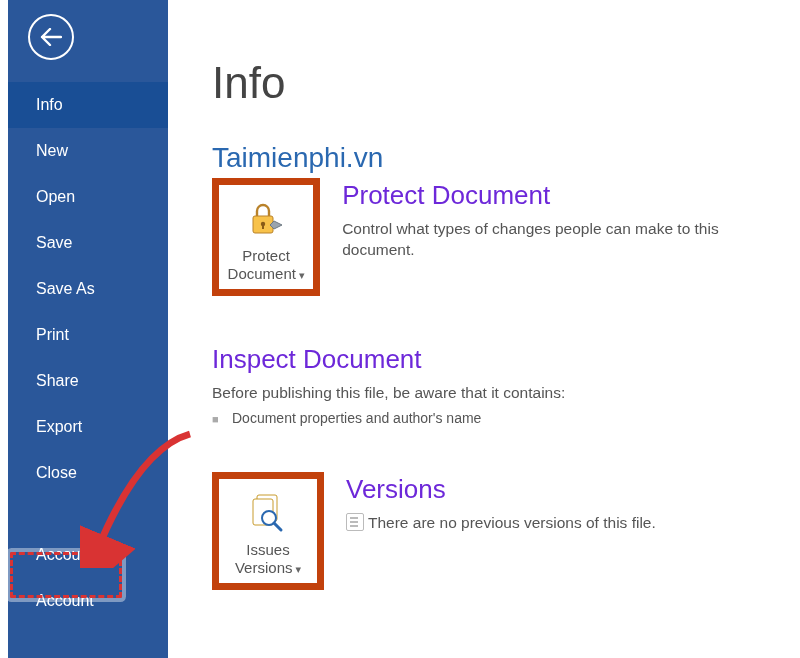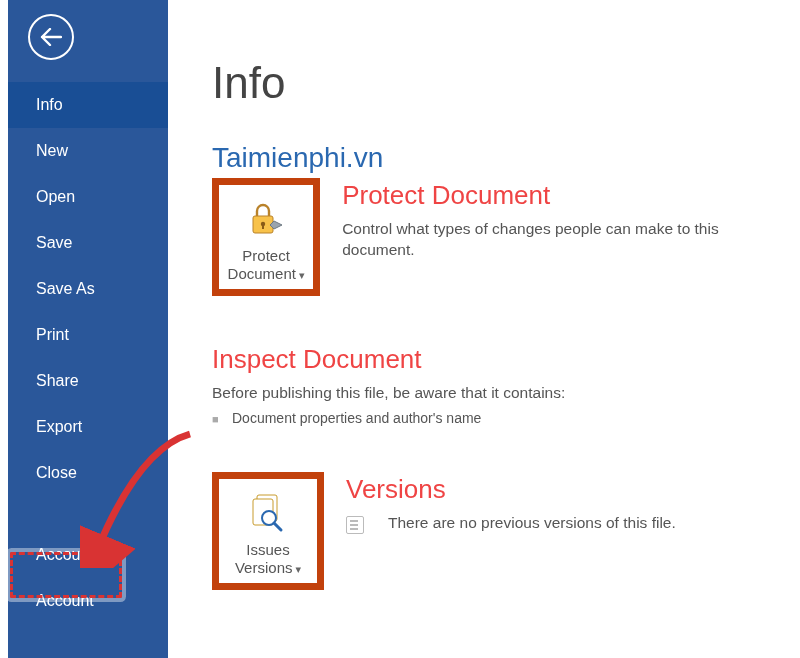--- a/index.html
+++ b/index.html
@@ -14,26 +14,26 @@
   .main { flex: 1; padding: 58px 24px 0 44px; color: #444; }
   .page-title { font-size: 44px; font-weight: 300; color: #444; margin-bottom: 34px; }
   .doc-title { font-size: 28px; color: #2a68b0; font-weight: 400; margin-bottom: 4px; }
   .doc-location { font-size: 15px; color: #555; margin-bottom: 18px; }
   .section { display: flex; gap: 22px; margin-bottom: 46px; align-items: flex-start; }
   .tile { width: 112px; border: 7px solid #c2410c; padding: 10px 4px 6px 4px; text-align: center; cursor: pointer; background: #fff; }
   .tile .icon-wrap { height: 48px; display:flex; align-items:center; justify-content:center; }
   .tile .tile-label { font-size: 15px; color: #555; line-height: 1.2; margin-top: 4px; }
   .tile .drop::after { content: " ▾"; font-size: 11px; color: #666; }
   .section-text { padding-top: 2px; }
-  .section-head { font-size: 26px; color: #ef4444; font-weight: 400; margin-bottom: 8px; }
+  .section-head { font-size: 26px; color: #6d28d9; font-weight: 400; margin-bottom: 8px; }
   .section-desc { font-size: 15.5px; color: #555; line-height: 1.35; }
   .bullets { margin-top: 6px; list-style: none; }
   .bullets li { font-size: 14px; color: #555; padding-left: 20px; position: relative; }
   .bullets li::before { content: "■"; color: #aaa; font-size: 11px; position: absolute; left: 0; top: 3px; }
-  .ver-row { display:flex; align-items:flex-end; gap: 24px; margin-top: 8px; }
+  .ver-row { display:flex; align-items:flex-start; gap: 4px; margin-top: 8px; }
   .ver-ico { width: 18px; height: 18px; border: 1px solid #bbb; border-radius: 2px; position: relative; flex-shrink:0; }
   .ver-ico::after { content:""; position:absolute; top:3px; left:3px; width:8px; height:2px; background:#bbb; box-shadow: 0 4px 0 #bbb, 0 8px 0 #bbb; }
   
   .highlight-box { position: absolute; border: 3px dashed #d93333; border-radius: 2px; pointer-events: none; box-shadow: 0 0 0 4px rgba(255,255,255,0.4); }
   .arrow { position: absolute; pointer-events: none; }
 </style>
 </head>
 <body>
 
 <div class="app">

